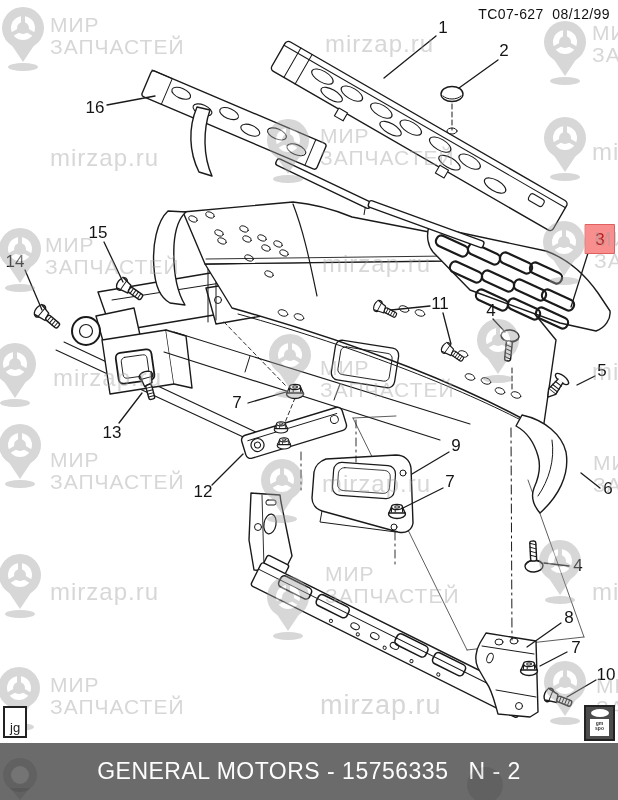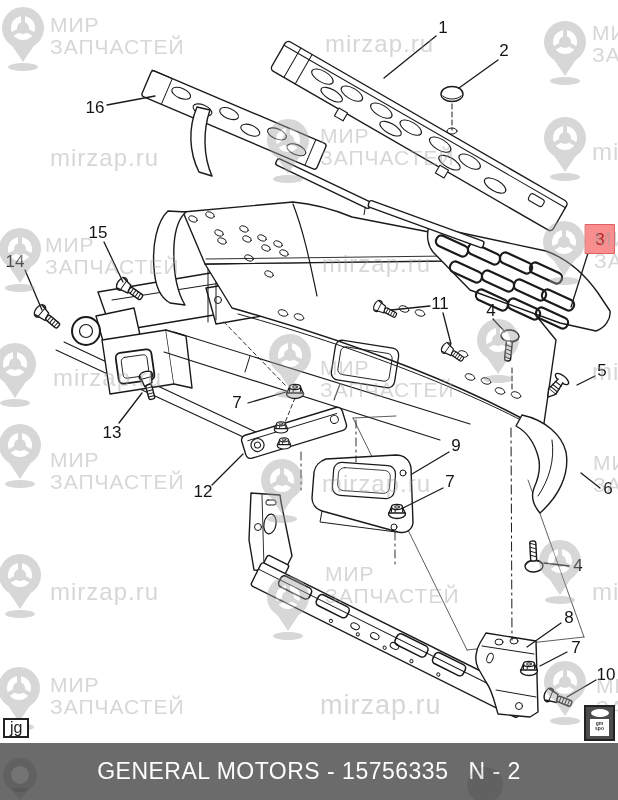--- a/index.html
+++ b/index.html
@@ -9,33 +9,34 @@
   .doc-header{position:absolute;top:6px;right:8px;font-size:14px;color:#111;
        letter-spacing:.4px;white-space:pre;}
   svg text.callout{font-family:"Liberation Sans",sans-serif;font-size:17px;fill:#141414;}
   svg text.callout.hl{fill:#b92020;}
   svg .wm-brand{font-size:21px;letter-spacing:1px;font-weight:500;}
   svg .wm-url{letter-spacing:1px;}
   .footer-bar{position:absolute;left:0;bottom:0;width:618px;height:57px;background:#6b6b6b;
        display:flex;align-items:center;justify-content:center;gap:20px;z-index:30;text-align:center;}
   .footer-bar .ft{color:#fdfdfd;font-size:23px;letter-spacing:.5px;}
   .initials-box{position:absolute;left:3px;bottom:62px;border:2px solid #222;background:#fff;
-       padding:0 5px 1px 5px;font-size:16px;color:#222;z-index:31;line-height:15px;}
+       padding:12px 5px 1px 5px;font-size:13px;color:#222;z-index:31;line-height:15px;}
   .stamp{position:absolute;right:3px;bottom:59px;width:27px;height:32px;background:#4c4c4c;
        border:2px solid #222;z-index:31;display:flex;flex-direction:column;align-items:center;}
   .stamp .oval{width:18px;height:8px;background:#fff;border-radius:50%;margin-top:2px;}
   .stamp .lbl{width:19px;height:15px;background:#fff;margin-top:2px;text-align:center;
        font-size:5px;font-weight:bold;color:#333;line-height:5px;padding-top:2px;}
   .bar-wm{position:absolute;left:0;bottom:0;width:618px;height:57px;z-index:32;pointer-events:none;}
 </style>
 </head>
 <body>
 
 <div class="page">
 
+<div class="doc-header"><span>TC07-627</span>  <span>08/12/99</span></div>
 
 <svg id="art" width="618" height="743" viewBox="0 0 618 743" xmlns="http://www.w3.org/2000/svg" style="position:absolute;top:0;left:0" fill="none" stroke="#1a1a1a" stroke-width="1.4" stroke-linejoin="round" stroke-linecap="round">
 
   <defs>
     <g id="fx-bolt">
       <ellipse cx="0" cy="0" rx="4.5" ry="7" fill="#fff"></ellipse>
       <path d="M-3,-6 L8,-4 L10,4 L-2,6" fill="#fff"></path>
       <path d="M2,-5 L2,5" stroke-width="1"></path>
       <rect x="9" y="-3" width="15" height="6" rx="2" fill="#fff"></rect>
       <path d="M12,-3 L12,3 M15,-3 L15,3 M18,-3 L18,3 M21,-3 L21,3" stroke-width="1"></path>

